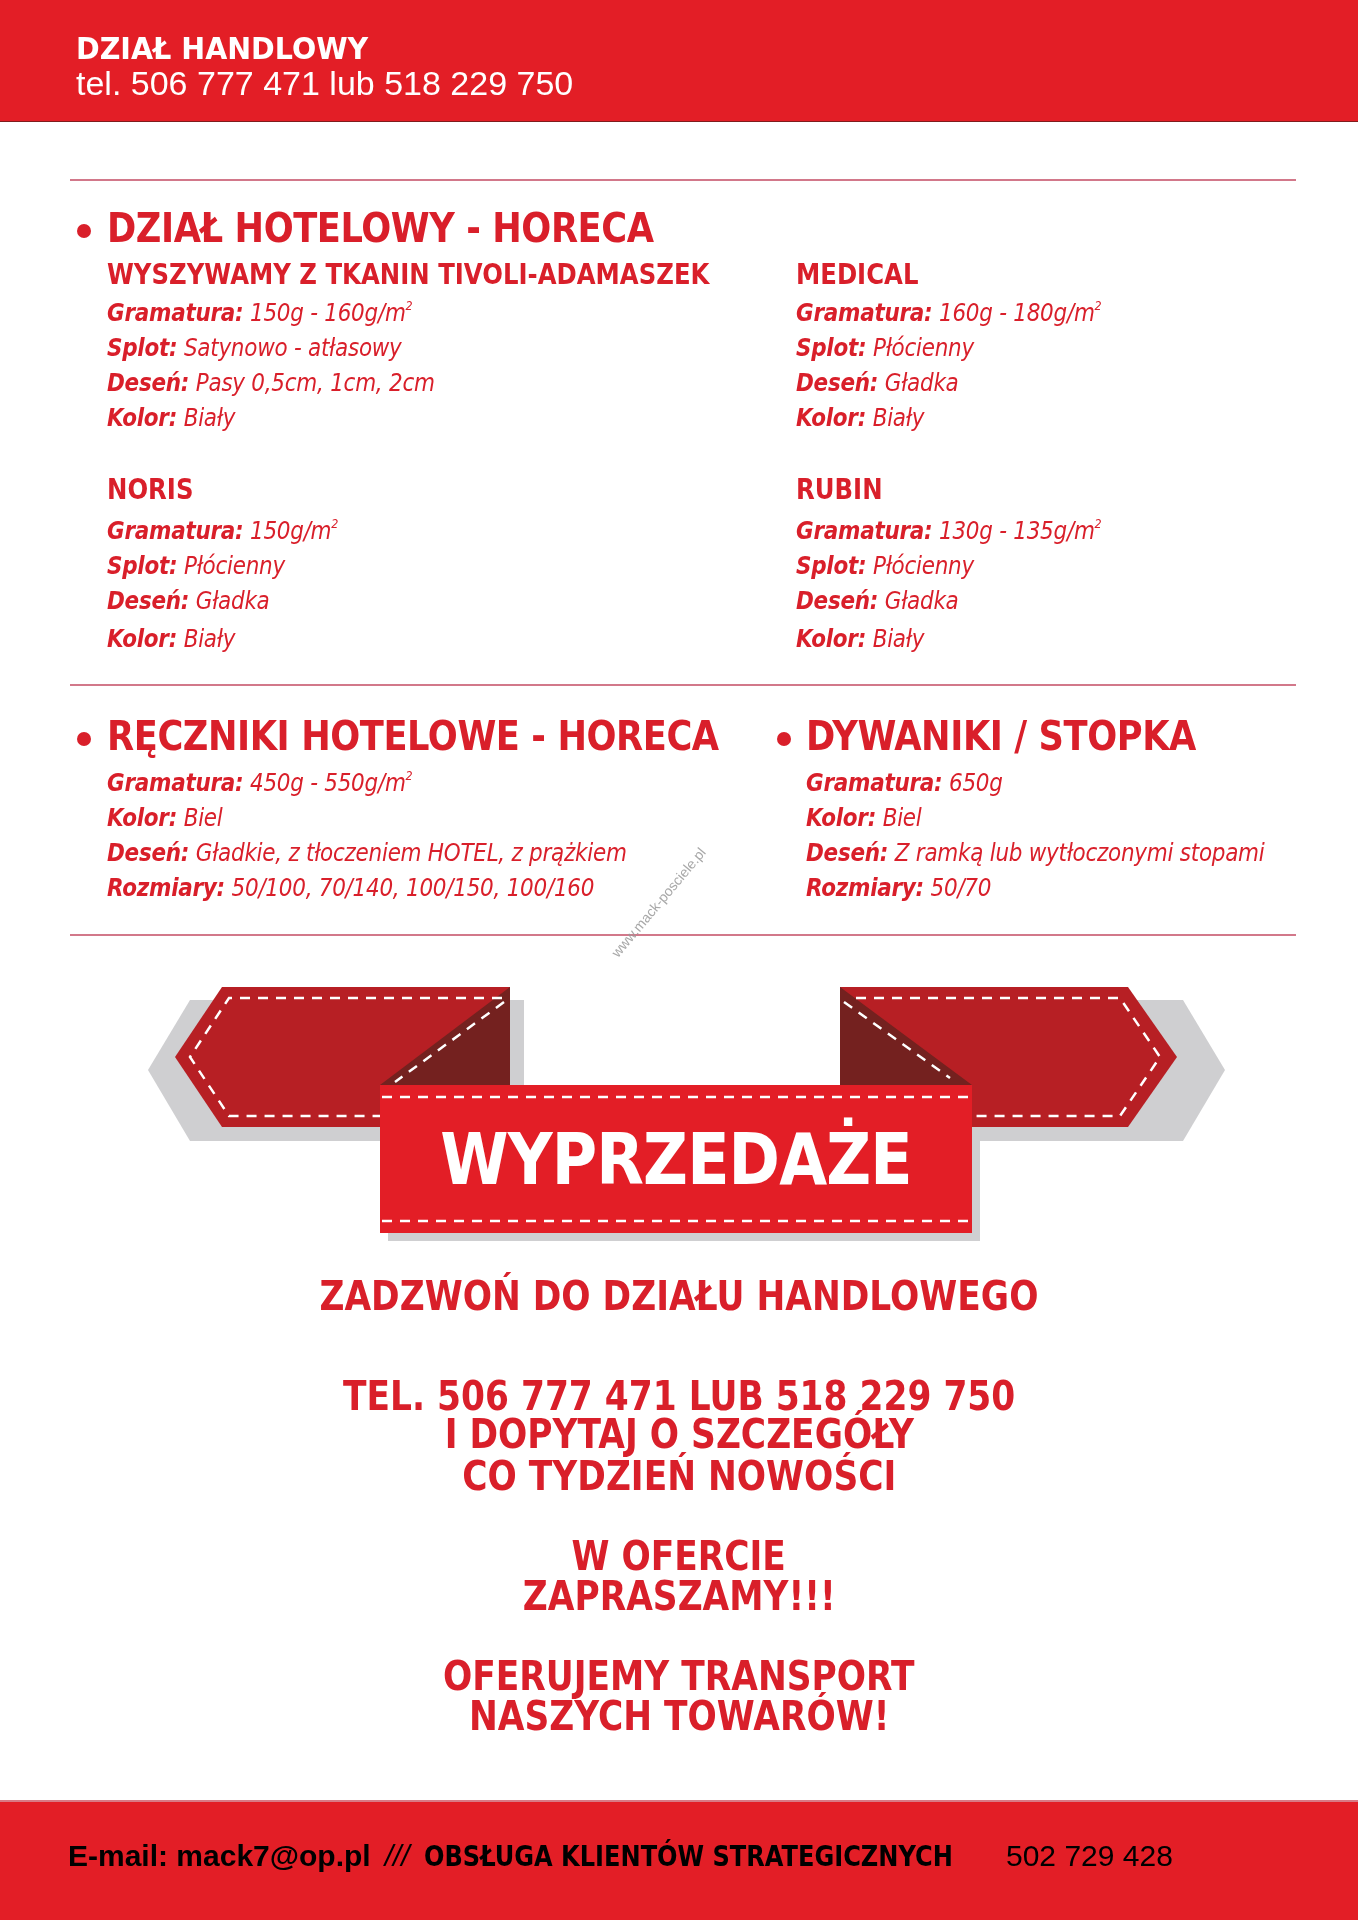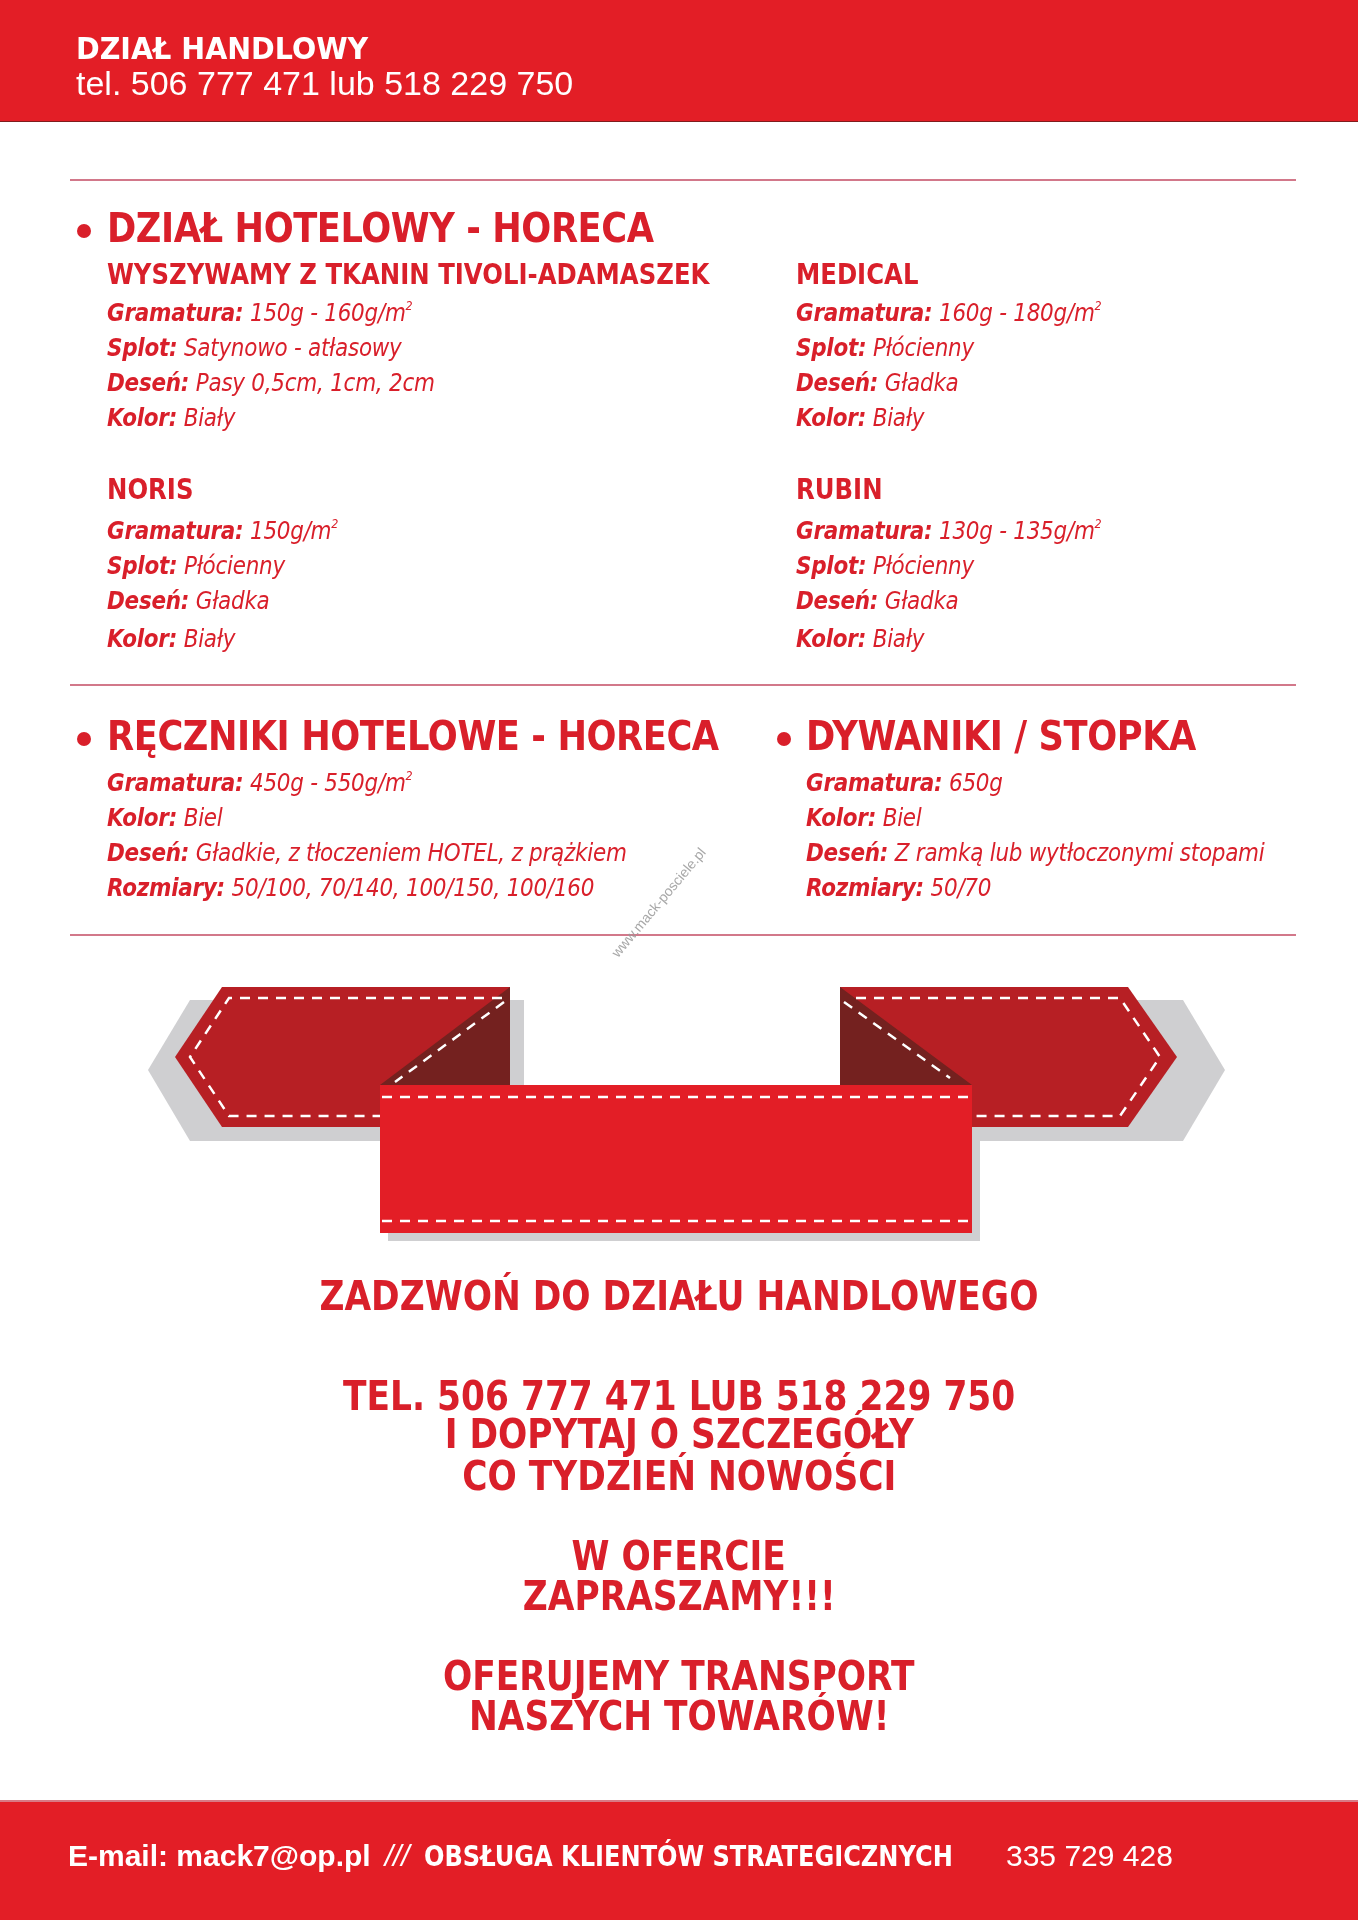--- a/index.html
+++ b/index.html
@@ -61,21 +61,21 @@
     position: absolute; left: 0; width: 1358px; text-align: center; color: #d91f2a;
     font-family: "DejaVu Sans", sans-serif; font-weight: bold; font-size: 41px; line-height: 40px;
   }
   .cta span { display: inline-block; transform: scaleX(0.84); white-space: nowrap; }
 
   .footer {
     position: absolute; left: 0; top: 1800px; width: 1358px; height: 120px; background: #e31e26;
     border-top: 2px solid #d97a85;
   }
   .footer-line {
-    position: absolute; left: 68px; top: 37px; color: #ffffff; font-size: 30px; white-space: nowrap;
+    position: absolute; left: 68px; top: 37px; color: #000000; font-size: 30px; white-space: nowrap;
     font-family: "Liberation Sans", sans-serif;
     text-align: right;
   }
   .footer-line .email { font-weight: bold; }
   .footer-line .sep { font-weight: normal; margin: 0 14px; font-style: italic; }
   .footer-line .strat { font-weight: bold; font-family: "DejaVu Sans", sans-serif; font-size: 28px; display: inline-block; transform: scaleX(0.86); transform-origin: left; }
   .footer-line .strat-phone { font-weight: normal; }
 </style>
 </head>
 <body>
@@ -148,29 +148,32 @@
 
     <polygon points="840,987 1128,987 1177,1057 1128,1127 840,1127" fill="#b71f24"></polygon>
     <polygon points="840,987 840,1085 972,1085" fill="#74211f"></polygon>
     <polyline points="856,998 1120,998 1160,1057 1120,1116 972,1116" fill="none" stroke="#ffffff" stroke-width="2.5" stroke-dasharray="10,8"></polyline>
     <line x1="844" y1="1002" x2="950" y2="1078" stroke="#ffffff" stroke-width="2.5" stroke-dasharray="10,8"></line>
 
     <rect x="380" y="1085" width="592" height="148" fill="#e31e26"></rect>
     <line x1="382" y1="1097" x2="970" y2="1097" stroke="#ffffff" stroke-width="2.5" stroke-dasharray="10,8"></line>
     <line x1="382" y1="1221" x2="970" y2="1221" stroke="#ffffff" stroke-width="2.5" stroke-dasharray="10,8"></line>
   </svg>
+  <div class="ribbon-text">
+      <span>WYPRZEDAŻE</span>
+    </div>
 </div>
 
 <div class="cta" style="top:1276px"><span>ZADZWOŃ DO DZIAŁU HANDLOWEGO</span></div>
 <div class="cta" style="top:1414px"><span>I DOPYTAJ O SZCZEGÓŁY</span></div>
 <div class="cta" style="top:1376px"><span>TEL. 506 777 471 LUB 518 229 750</span></div>
 <div class="cta" style="top:1456px"><span>CO TYDZIEŃ NOWOŚCI</span></div>
 <div class="cta" style="top:1536px"><span>W OFERCIE</span></div>
 <div class="cta" style="top:1576px"><span>ZAPRASZAMY!!!</span></div>
 <div class="cta" style="top:1656px"><span>OFERUJEMY TRANSPORT</span></div>
 <div class="cta" style="top:1696px"><span>NASZYCH TOWARÓW!</span></div>
 
 <div class="footer">
   <div class="footer-line">
     <span class="email">E-mail: mack7@op.pl</span><span class="sep">///</span><span class="strat">OBSŁUGA KLIENTÓW STRATEGICZNYCH</span>
-    <span class="strat-phone" style="position:absolute; left:938px; top:0; white-space:nowrap;">335 729 428</span>
+    <span class="strat-phone" style="position:absolute; left:938px; top:0; white-space:nowrap;">502 729 428</span>
   </div>
 </div>
 
 </body></html>

